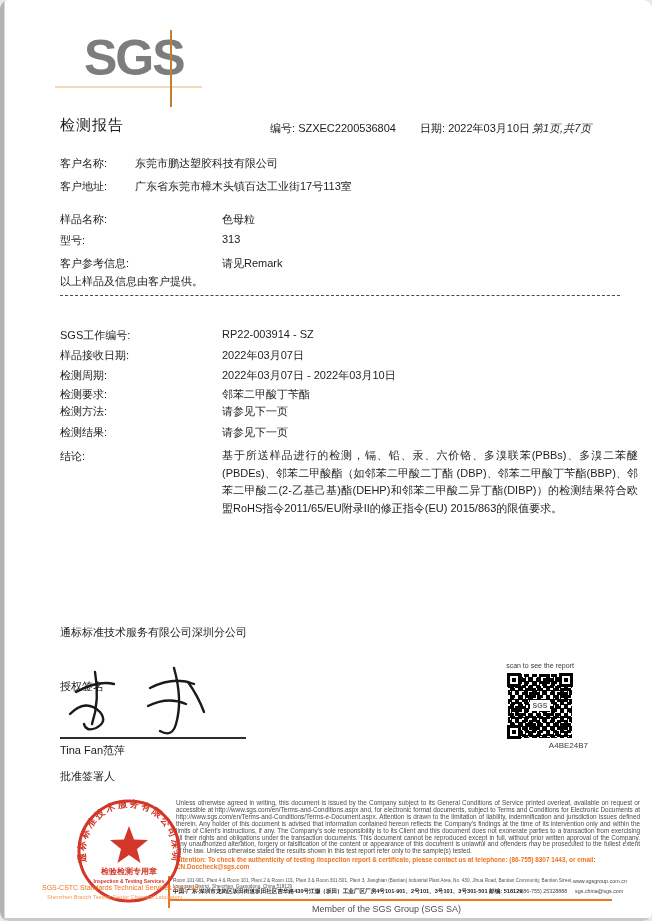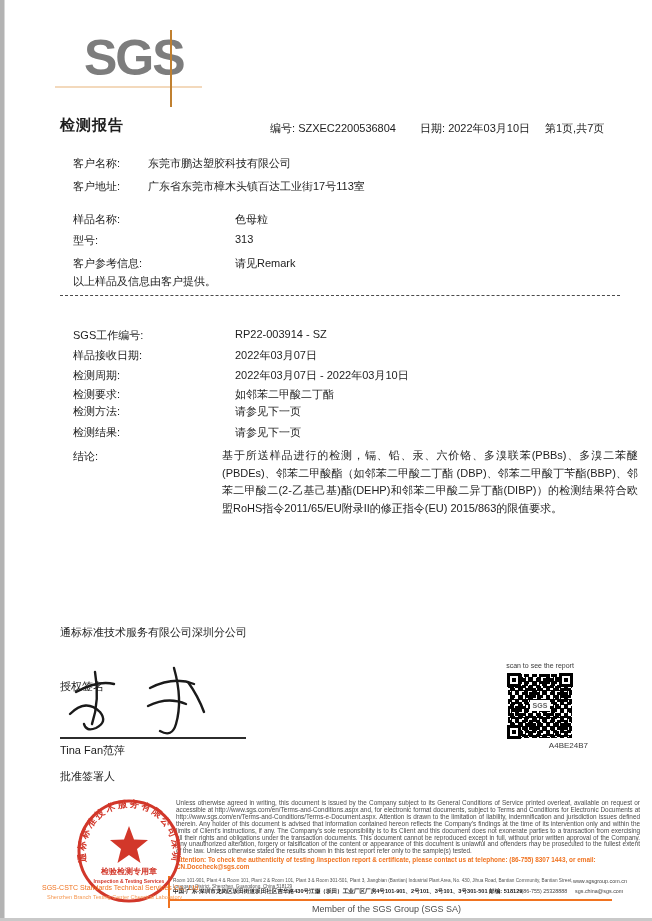--- a/index.html
+++ b/index.html
@@ -1,36 +1,36 @@
 <!DOCTYPE html>
 <html><head>
 <meta charset="utf-8">
 <style>
   html,body{margin:0;padding:0;background:#e8e8e8;}
   .page{position:relative;width:652px;height:921px;background:#ffffff;overflow:hidden;
-        font-family:"Liberation Sans","DejaVu Sans",sans-serif;color:#1d1d1d;}
+        font-family:"Liberation Sans","DejaVu Sans",sans-serif;color:#1d1d1d;border-radius:9px;}
   .edge-left{position:absolute;left:0;top:0;width:4px;height:921px;background:#b3b3b3;border-right:1px solid #d8d8d8;}
   .edge-bottom{position:absolute;left:0;bottom:0;width:652px;height:3px;background:#c9c9c9;}
 
   
   .logo-text{position:absolute;left:84px;top:33px;font-size:50px;font-weight:bold;
              color:#7d7d7d;letter-spacing:-2px;line-height:1;}
   .logo-hline{position:absolute;left:55px;top:86px;width:147px;height:2px;background:#f3d9bc;}
   .logo-vline{position:absolute;left:170px;top:30px;width:2px;height:77px;background:#c08030;}
 
   .title-row{position:absolute;left:0;top:119px;width:652px;height:20px;font-size:11px;}
-  .report-title{position:absolute;left:60px;top:-3px;font-size:15px;font-weight:bold;letter-spacing:1px;}
+  .report-title{position:absolute;left:60px;top:-3px;font-size:15px;font-weight:normal;letter-spacing:1px;}
   .no-group{position:absolute;left:234px;top:2px;margin-left:36px;}
   .date-group{position:absolute;left:420px;top:2px;}
-  .page-group{position:absolute;left:545px;top:2px;}
+  .page-group{position:absolute;left:532px;top:2px;font-style:italic;}
 
   .lbl{position:absolute;left:60px;font-size:11px;}
   .val-narrow{position:absolute;left:135px;font-size:11px;text-align:right;}
   .val-wide{position:absolute;left:222px;font-size:11px;}
-  .row{position:absolute;left:13px;width:584px;height:16px;}
+  .row{position:absolute;left:0;width:584px;height:16px;}
 
   .dashline{position:absolute;left:60px;top:295px;width:560px;border-top:1.5px dashed #4a4a4a;}
 
   .conclusion{position:absolute;left:222px;top:447px;width:416px;font-size:11px;line-height:17.5px;
               text-align:justify;}
 
   
   .sig-company{position:absolute;left:60px;top:625px;font-size:11px;}
   .sig-auth{position:absolute;left:60px;top:639px;font-size:11px;margin-top:40px;}
   .sig-svg{position:absolute;left:62px;top:660px;}
@@ -126,21 +126,21 @@
   <div class="row" style="top:348px">
     <span class="lbl">样品接收日期:</span>
     <span class="val-wide">2022年03月07日</span>
   </div>
   <div class="row" style="top:368px">
     <span class="lbl">检测周期:</span>
     <span class="val-wide">2022年03月07日 - 2022年03月10日</span>
   </div>
   <div class="row" style="top:387px">
     <span class="lbl">检测要求:</span>
-    <span class="val-wide">如邻苯二甲酸二丁酯</span>
+    <span class="val-wide">邻苯二甲酸丁苄酯</span>
   </div>
   <div class="row" style="top:404px">
     <span class="lbl">检测方法:</span>
     <span class="val-wide">请参见下一页</span>
   </div>
   <div class="row" style="top:425px">
     <span class="lbl">检测结果:</span>
     <span class="val-wide">请参见下一页</span>
   </div>
   <div class="row" style="top:449px">

